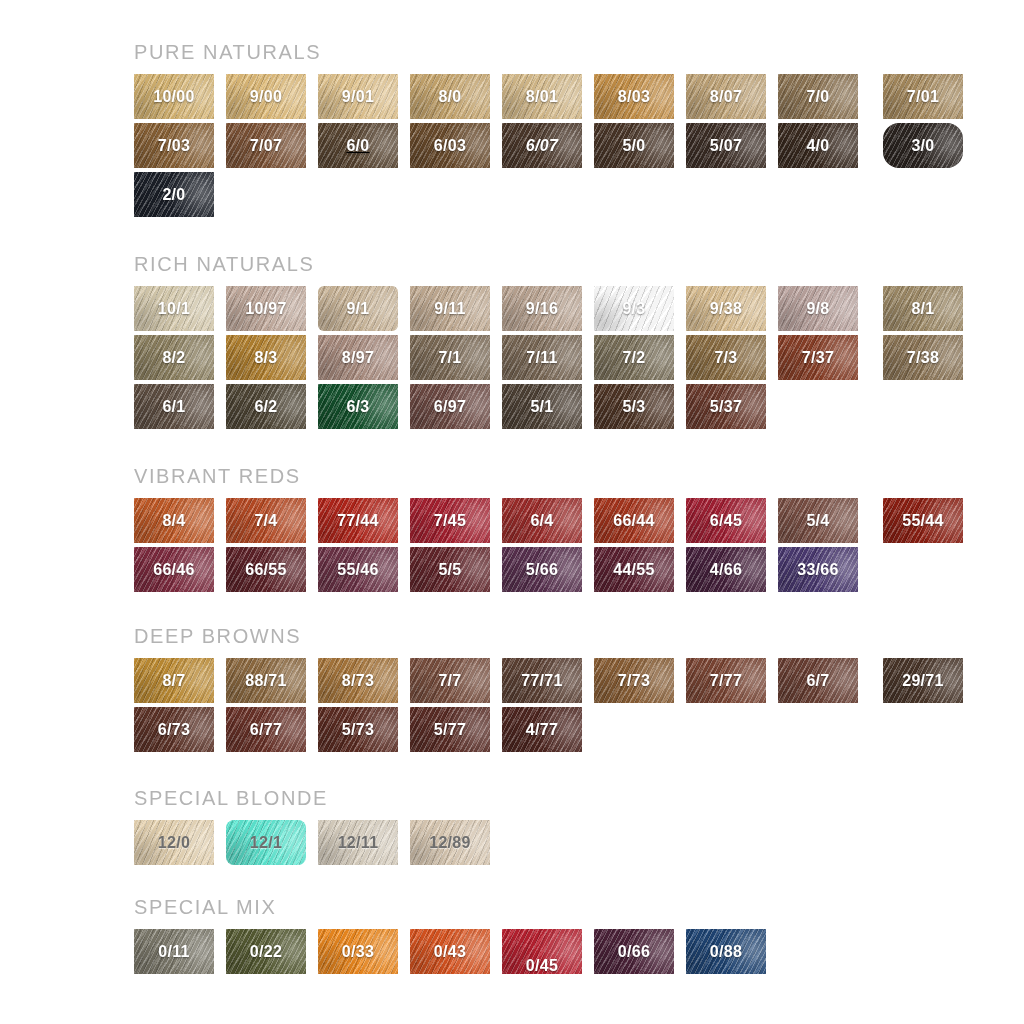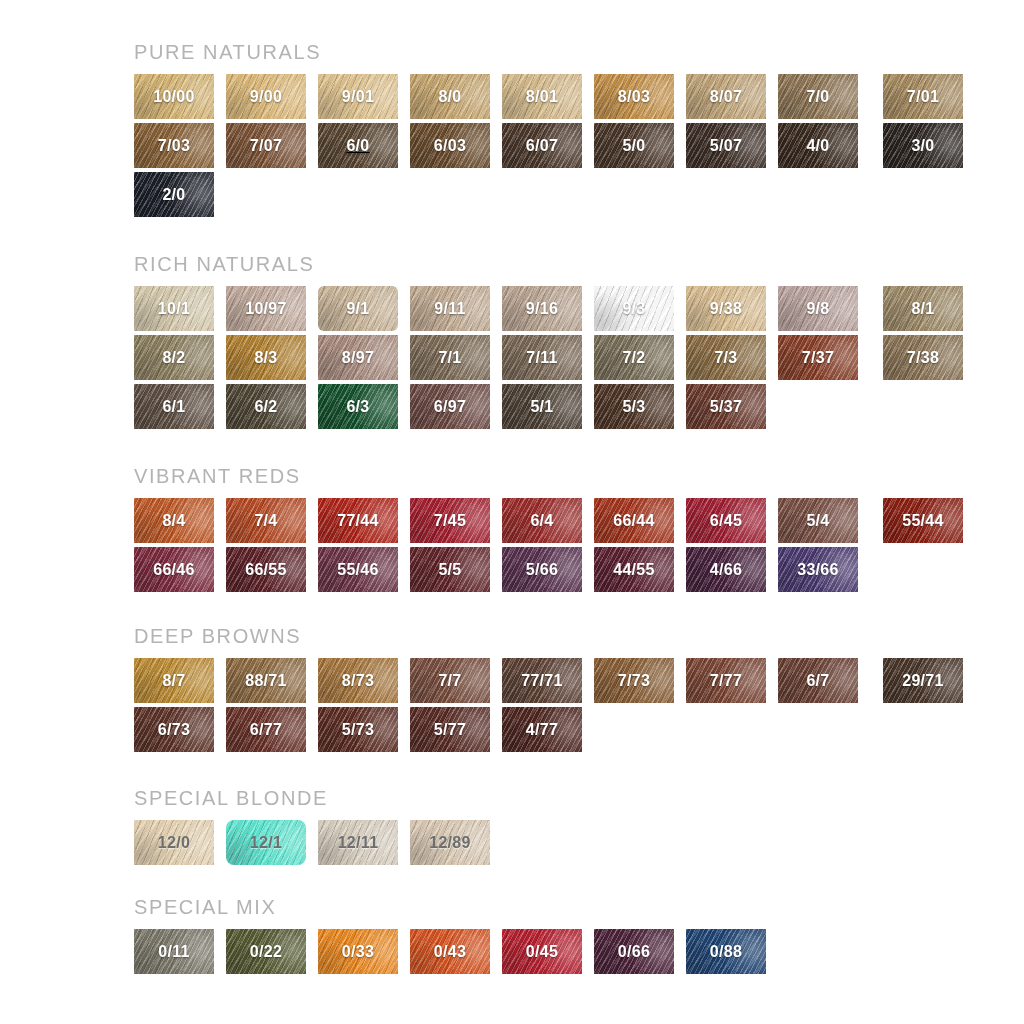--- a/index.html
+++ b/index.html
@@ -141,41 +141,41 @@
           <div class="swatch" style="background: rgb(90, 70, 49); text-decoration: underline;">
             <span class="tex"></span>
             <span class="tex2"></span>
             <span class="label">6/0</span>
           </div>
           <div class="swatch" style="background: rgb(107, 76, 44);">
             <span class="tex"></span>
             <span class="tex2"></span>
             <span class="label">6/03</span>
           </div>
-          <div class="swatch" style="background: rgb(76, 56, 42);">
+          <div class="swatch" style="background: rgb(76, 56, 42); font-style: italic;">
             <span class="tex"></span>
             <span class="tex2"></span>
             <span class="label">6/07</span>
           </div>
           <div class="swatch" style="background: rgb(74, 54, 40);">
             <span class="tex"></span>
             <span class="tex2"></span>
             <span class="label">5/0</span>
           </div>
           <div class="swatch" style="background: rgb(61, 46, 38);">
             <span class="tex"></span>
             <span class="tex2"></span>
             <span class="label">5/07</span>
           </div>
           <div class="swatch" style="background: rgb(58, 42, 31);">
             <span class="tex"></span>
             <span class="tex2"></span>
             <span class="label">4/0</span>
           </div>
-          <div class="swatch spacer-before" style="background: rgb(43, 36, 32);">
+          <div class="swatch spacer-before" style="background: rgb(43, 36, 32); border-radius: 16px;">
             <span class="tex"></span>
             <span class="tex2"></span>
             <span class="label">3/0</span>
           </div>
         </div>
         <div class="swatch-row">
           <div class="swatch" style="background: rgb(27, 32, 41);">
             <span class="tex"></span>
             <span class="tex2"></span>
             <span class="label">2/0</span>
@@ -536,21 +536,21 @@
           <div class="swatch" style="background: rgb(239, 138, 31);">
             <span class="tex"></span>
             <span class="tex2"></span>
             <span class="label">0/33</span>
           </div>
           <div class="swatch" style="background: rgb(218, 84, 32);">
             <span class="tex"></span>
             <span class="tex2"></span>
             <span class="label">0/43</span>
           </div>
-          <div class="swatch" style="background: rgb(185, 32, 47);">
+          <div class="swatch" style="background: rgb(185, 32, 47); align-items: flex-end;">
             <span class="tex"></span>
             <span class="tex2"></span>
             <span class="label">0/45</span>
           </div>
           <div class="swatch" style="background: rgb(76, 34, 57);">
             <span class="tex"></span>
             <span class="tex2"></span>
             <span class="label">0/66</span>
           </div>
           <div class="swatch" style="background: rgb(31, 69, 117);">

